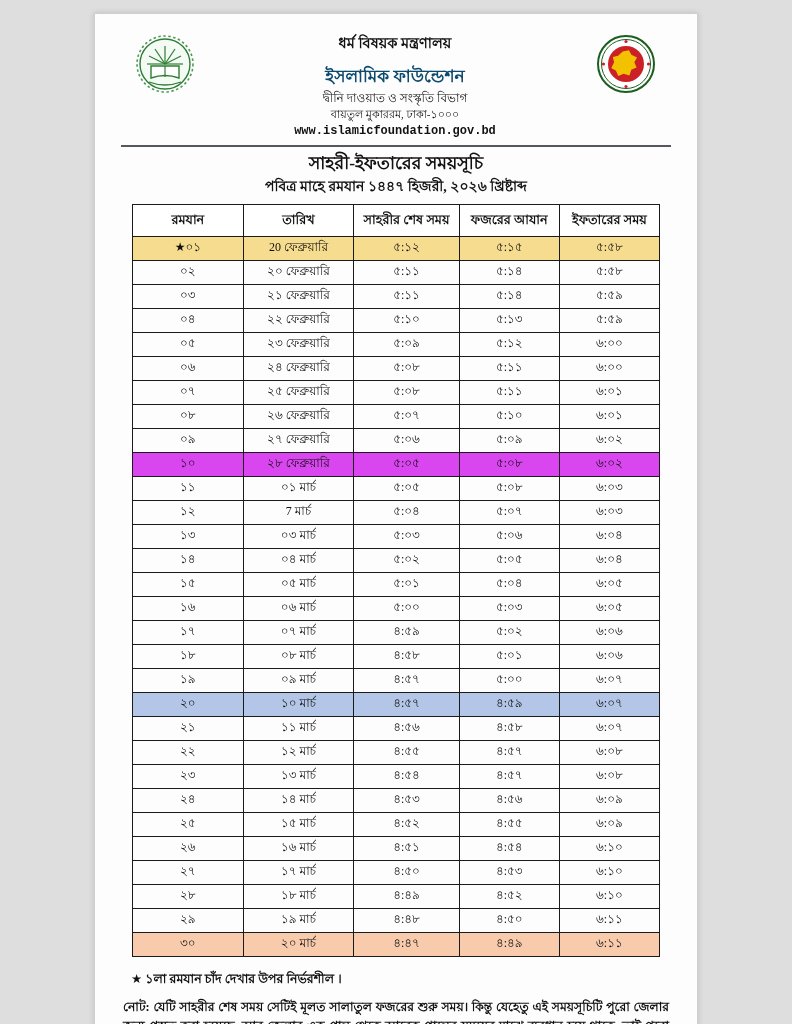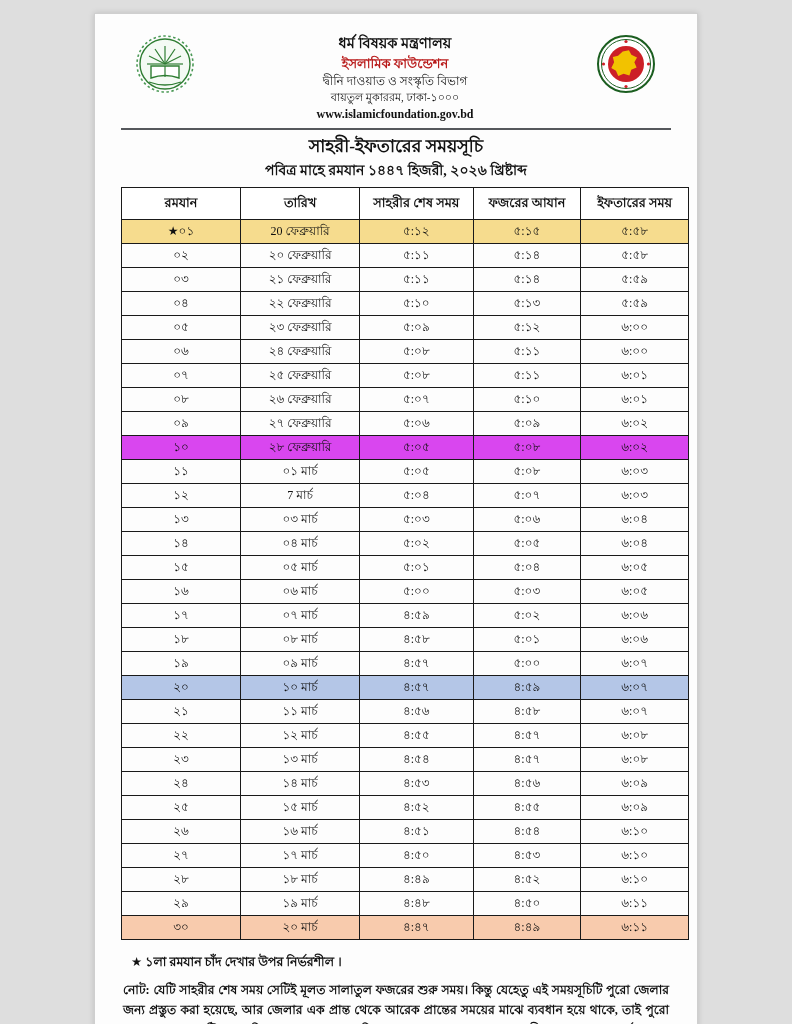--- a/index.html
+++ b/index.html
@@ -11,34 +11,34 @@
   .page{
     width:604px;min-height:996px;margin:0 auto;background:#fdfdfd;
     box-sizing:border-box;padding:14px 26px 10px 26px;
     border:1px solid #cfcfcf;box-shadow:0 0 6px rgba(0,0,0,.15);
     margin-top:13px;
   }
   
   .header{display:flex;align-items:flex-start;justify-content:space-between;padding:4px 14px 0 14px;}
   .hdr-center{flex:1;text-align:center;line-height:1.35;padding-top:2px;}
   .hdr-ministry{font-size:14.5px;font-weight:bold;}
-  .hdr-org{font-size:13px;font-weight:bold;color:#b91c1c;margin-top:1px;}
+  .hdr-org{font-size:17px;font-weight:bold;color:#0c4a6e;margin-top:12px;}
   .hdr-division{font-size:12px;margin-top:1px;}
   .hdr-address{font-size:11px;margin-top:1px;}
-  .hdr-web{font-size:12px;font-weight:bold;font-family:Liberation Serif, serif;margin-top:1px;}
+  .hdr-web{font-size:12px;font-weight:bold;font-family:Liberation Mono, monospace;margin-top:1px;}
   .logo{flex:0 0 auto;}
   .hdr-rule{border:none;border-top:2px solid #55585c;margin:6px 0 4px 0;}
   
   .titleblock{text-align:center;line-height:1.4;}
   .doc-title{font-size:17.5px;font-weight:bold;}
   .doc-district{font-size:15px;font-weight:bold;margin-top:1px;}
   .doc-subtitle{font-size:14px;font-weight:bold;margin-top:2px;}
   
   table.timetable{
-    width:568px;margin:7px auto 13px auto;border-collapse:collapse;
+    width:528px;margin:7px auto 13px auto;border-collapse:collapse;
     border:1.6px solid #1a1a1a;table-layout:fixed;
   }
   .timetable th{
     border:1.2px solid #1a1a1a;font-size:12.8px;font-weight:bold;
     padding:5px 2px;background:#fff;
   }
   .timetable td{
     border:1.1px solid #1a1a1a;font-size:12px;text-align:center;
     padding:1.5px 2px;height:16px;
   }

